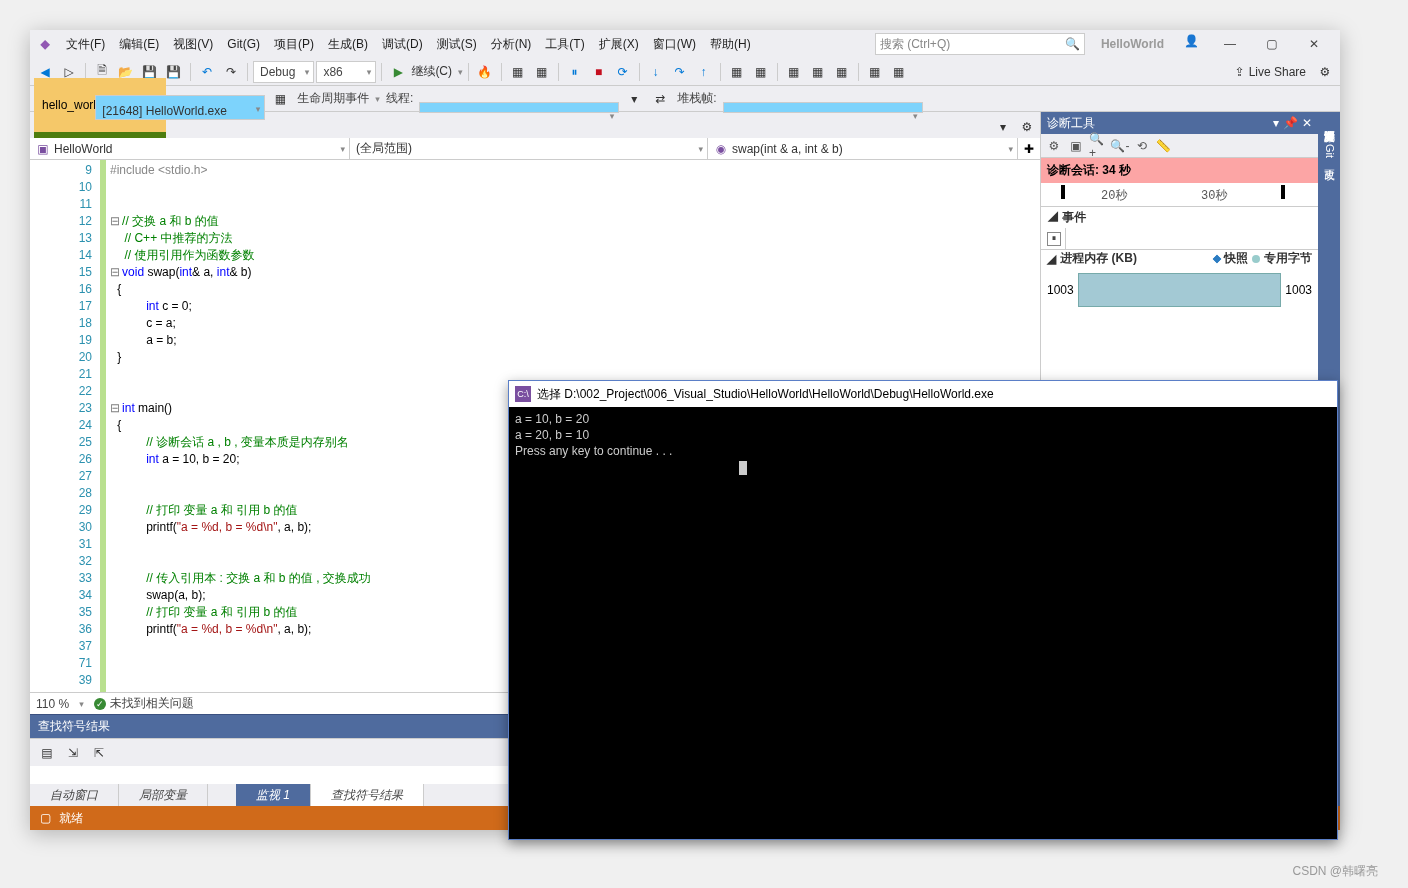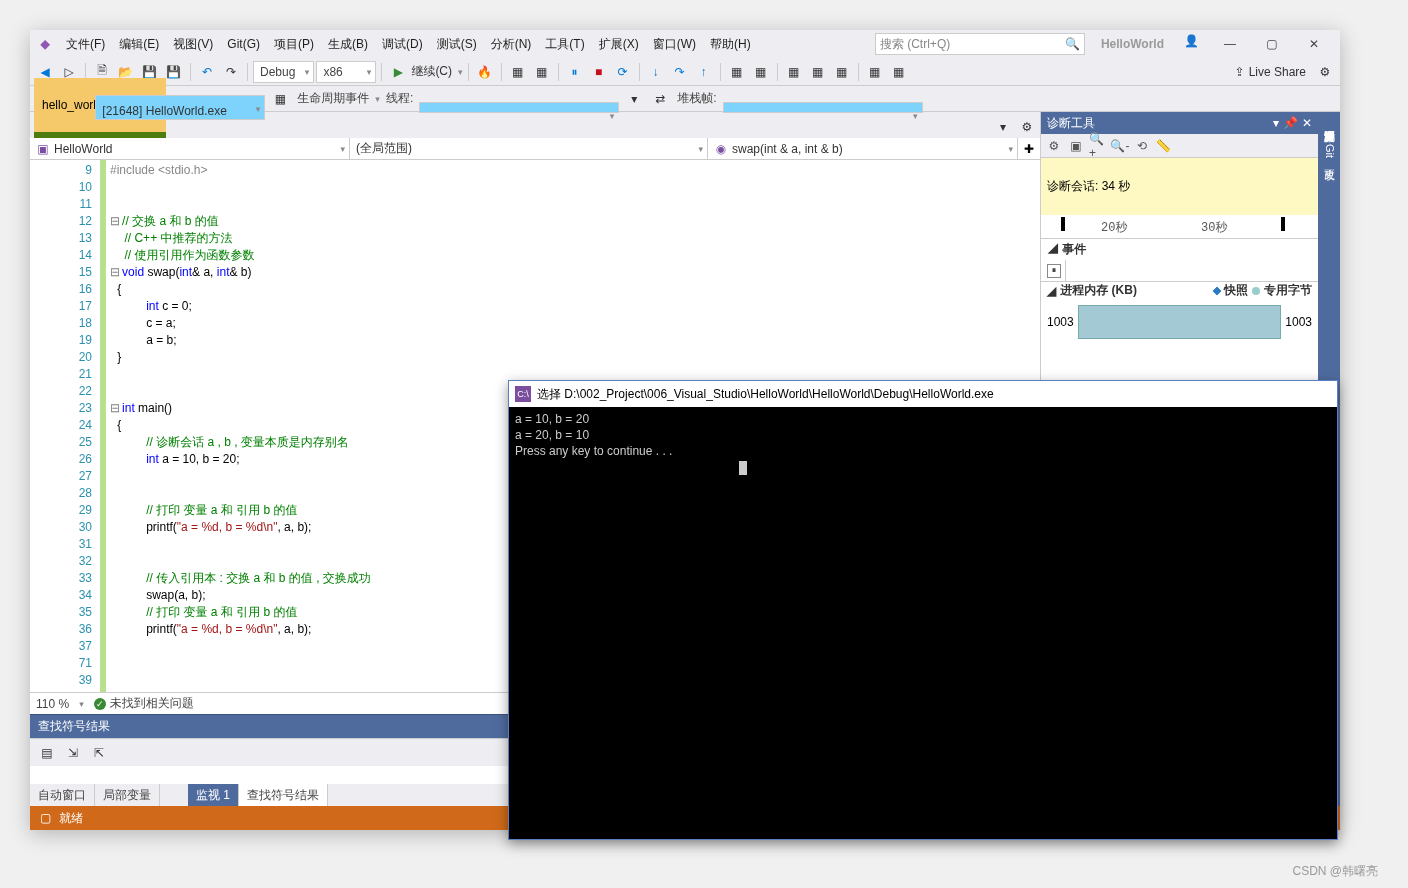--- a/index.html
+++ b/index.html
@@ -43,33 +43,33 @@
 .code { flex: 1; padding: 2px 0 2px 4px; line-height: 17px; font-family: Consolas, monospace; white-space: pre; color: #000; }
 .cm { color: #008000; } .kw { color: #0000ff; } .st { color: #a31515; } .fold { color: #808080; margin-right:2px;}
 .highlight { background: #fefbd1; display:block; border:1px solid #e8e0a0; margin:-1px 0;}
 .status-row { height: 22px; border-top: 1px solid #ccc; display: flex; align-items: center; background: #fff; padding: 0 6px; gap: 10px; color: #444; }
 .status-row .ok { display: flex; align-items: center; gap: 4px; }
 .ok-icon { width: 12px; height: 12px; border-radius: 50%; background: #388a34; color: #fff; font-size: 9px; display: flex; align-items: center; justify-content: center; }
 .find-results { height: 24px; background: #4f6b9e; color: #fff; padding: 0 8px; display: flex; align-items: center; border-top:1px solid #3a5080;}
 .find-toolbar { height: 28px; background: #eeeef2; display: flex; align-items: center; gap: 4px; padding: 0 6px; border-top:1px solid #ccc;}
 .find-body { height: 18px; background:#fff;}
 .bottom-tabs { height: 22px; background: #eeeef2; display: flex; align-items: center; gap: 0;}
-.b-tab { padding: 3px 8px; background: #eeeef2; color: #444; border-right:1px solid #ccc;}
+.b-tab { padding: 3px 20px; background: #eeeef2; color: #444; border-right:1px solid #ccc;font-style:italic;}
 .b-tab.active { background: #fff; }
 .b-tab.hl { background: #4f6b9e; color:#fff;margin-left:28px;}
 .status-bar { height: 24px; background: #d06a1a; color: #fff; display: flex; align-items: center; padding: 0 10px; gap: 8px;}
 .right-col { width: 300px; display: flex; background: #eeeef2; border-left: 1px solid #ccc; }
 .side-tabs { width: 22px; background: #4f6b9e; display: flex; flex-direction: column; align-items: center; padding-top: 4px; gap: 10px;}
 .side-tab { writing-mode: vertical-rl; color: #fff; padding: 6px 2px; font-size: 11px;}
 .diag-panel { flex: 1; display: flex; flex-direction: column; }
 .panel-title { height: 22px; background: #4f6b9e; color: #fff; padding: 0 6px; display: flex; align-items: center; }
 .panel-title .pins { margin-left: auto; display:flex;gap:4px;}
 .diag-tb { height: 24px; background: #eeeef2; display: flex; align-items: center; gap: 4px; padding: 0 4px; border-bottom:1px solid #ccc;}
 .diag-tb .ico { width:18px;height:18px;display:flex;align-items:center;justify-content:center;color:#555;}
-.session { padding: 20px 6px; font-weight: 400; background:#fef9c3;}
+.session { padding: 4px 6px; font-weight: 700; background:#fca5a5;}
 .timeline { height: 24px; background: #fff; position: relative; border-bottom: 1px solid #ccc;}
 .timeline .mark { position: absolute; top: 2px; width: 4px; height: 14px; background: #000; }
 .timeline .lbl { position: absolute; top: 4px; color: #555; font-family: Liberation Mono, monospace; }
 .section-hdr { padding: 2px 6px; background:#fff; color:#333; font-weight:600;}
 .events-ctrl { height:22px;background:#fff;padding:0 6px;display:flex;align-items:center;gap:4px;border-bottom:1px solid #ccc;}
 .pause-ico{width:14px;height:14px;border:1px solid #888;display:flex;align-items:center;justify-content:center;font-size:9px;}
 .mem-body { flex:1;background:#fff;padding:4px 0;}
 .mem-legend{display:flex;align-items:center;gap:4px;padding:0 6px;}
 .mem-legend .sw{width:8px;height:8px;}
 .mem-row{display:flex;align-items:center;padding:2px 6px;}

